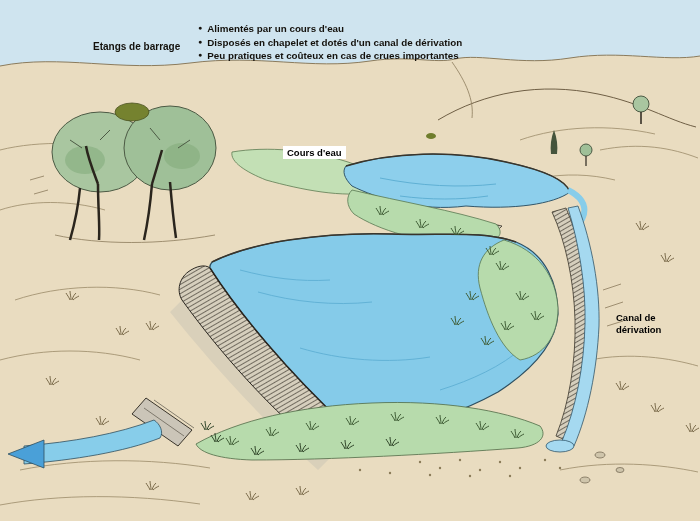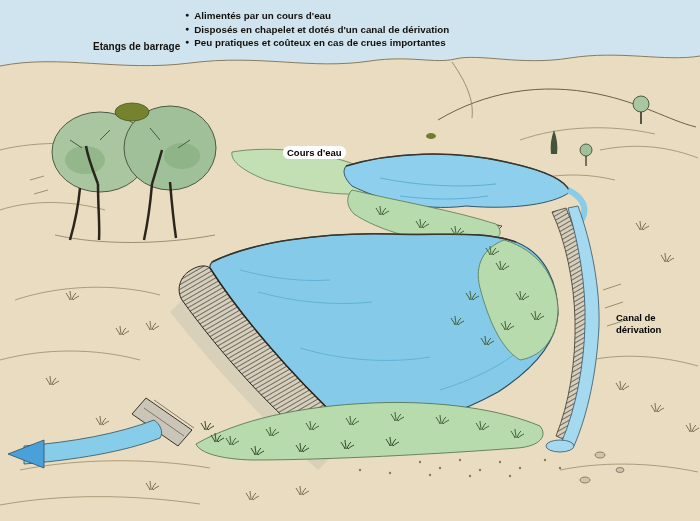--- a/index.html
+++ b/index.html
@@ -1,24 +1,24 @@
 <!DOCTYPE html>
 <html><head>
 <meta charset="utf-8">
 <style>
   html,body{margin:0;padding:0;background:#e9dcc0;}
   .stage{position:relative;width:700px;height:521px;overflow:hidden;background:#e9dcc0;
          font-family:"Liberation Sans", sans-serif;}
   .stage svg{position:absolute;left:0;top:0;}
   .diagram-title{position:absolute;left:93px;top:9px;font-weight:700;font-size:10px;color:#14110c;margin-top:32px;}
-  .bullets{position:absolute;left:184px;top:8px;margin:1px;padding:0;list-style:none;}
+  .bullets{position:absolute;left:184px;top:8px;margin:14px;padding:0;list-style:none;}
   .bullet-row{display:flex;align-items:center;font-weight:700;font-size:9.8px;line-height:13.5px;color:#14110c;}
   .marker{font-size:7px;margin-right:5px;position:relative;top:-1px;}
   .label-stream{position:absolute;left:283px;top:146px;background:#ffffff;padding:1px 4px;
-                font-weight:600;font-size:9.5px;color:#000;border-radius:6px;}
+                font-weight:600;font-size:9.5px;color:#000;}
   .label-canal{position:absolute;left:616px;top:312px;width:66px;text-align:left;
                font-weight:700;font-size:9.5px;line-height:11.5px;color:#000;white-space:pre-line;}
 </style>
 </head>
 <body>
 
 <div class="stage">
 
 <svg width="700" height="521" viewBox="0 0 700 521">
   <defs>

